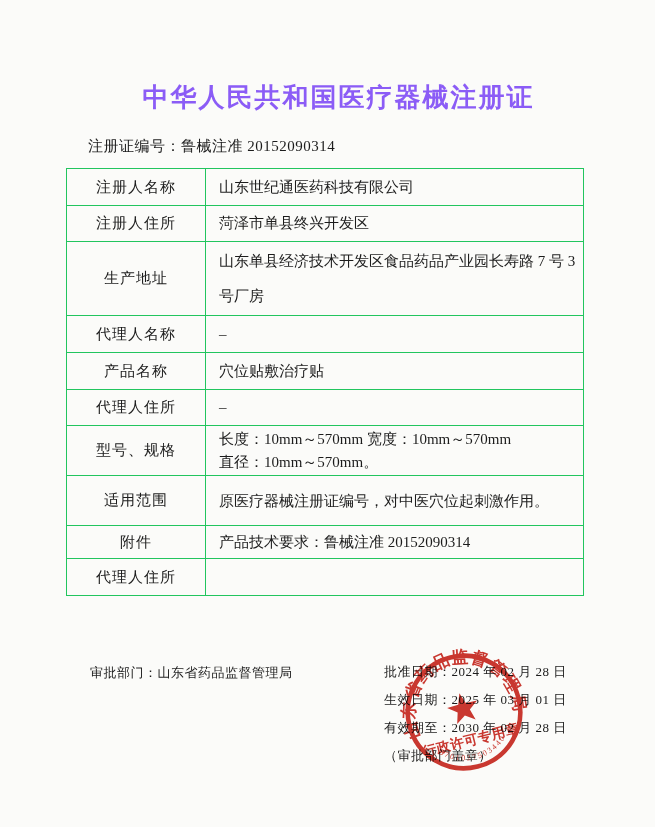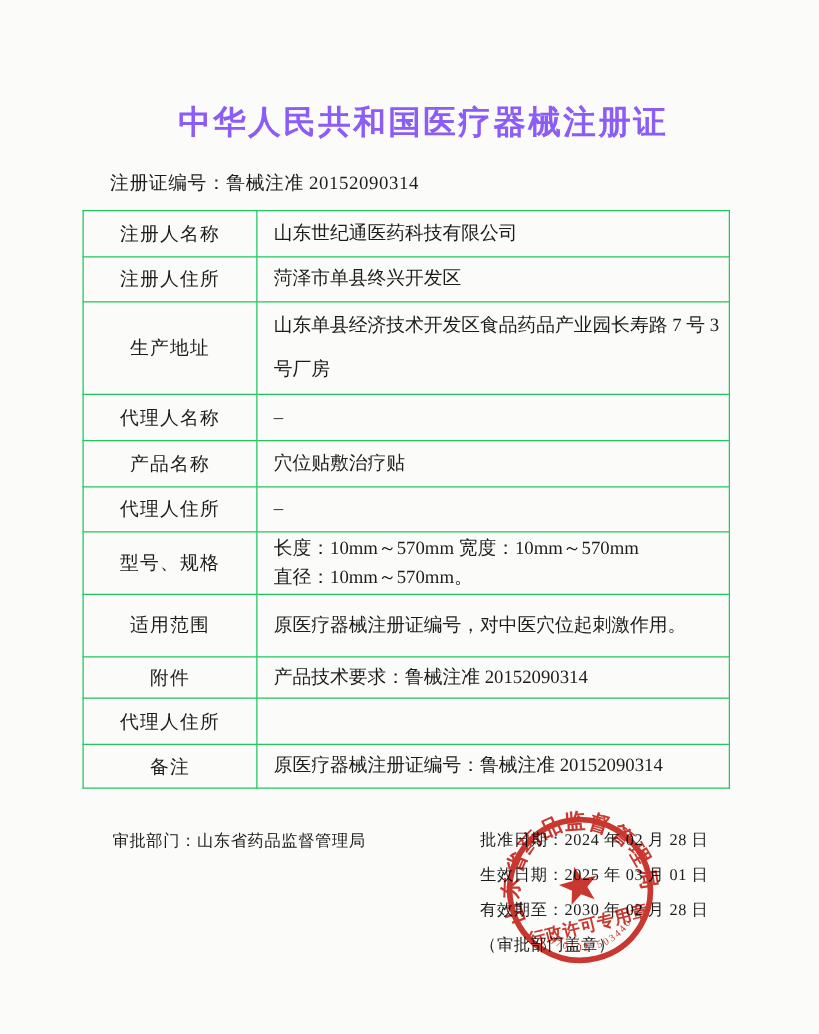--- a/index.html
+++ b/index.html
@@ -121,24 +121,20 @@
         <td>原医疗器械注册证编号，对中医穴位起刺激作用。</td>
       </tr>
       <tr>
         <th>附件</th>
         <td>产品技术要求：鲁械注准 20152090314</td>
       </tr>
       <tr>
         <th>代理人住所</th>
         <td></td>
       </tr>
-      <tr>
-        <th>备注</th>
-        <td>原医疗器械注册证编号：鲁械注准 20152090314</td>
-      </tr>
     </tbody>
   </table>
 
   <div class="footer-dept">审批部门：山东省药品监督管理局</div>
 
   <div class="footer-dates">
     <div>批准日期：2024 年 02 月 28 日</div>
     <div>生效日期：2025 年 03 月 01 日</div>
     <div>有效期至：2030 年 02 月 28 日</div>
     <div>（审批部门盖章）</div>

